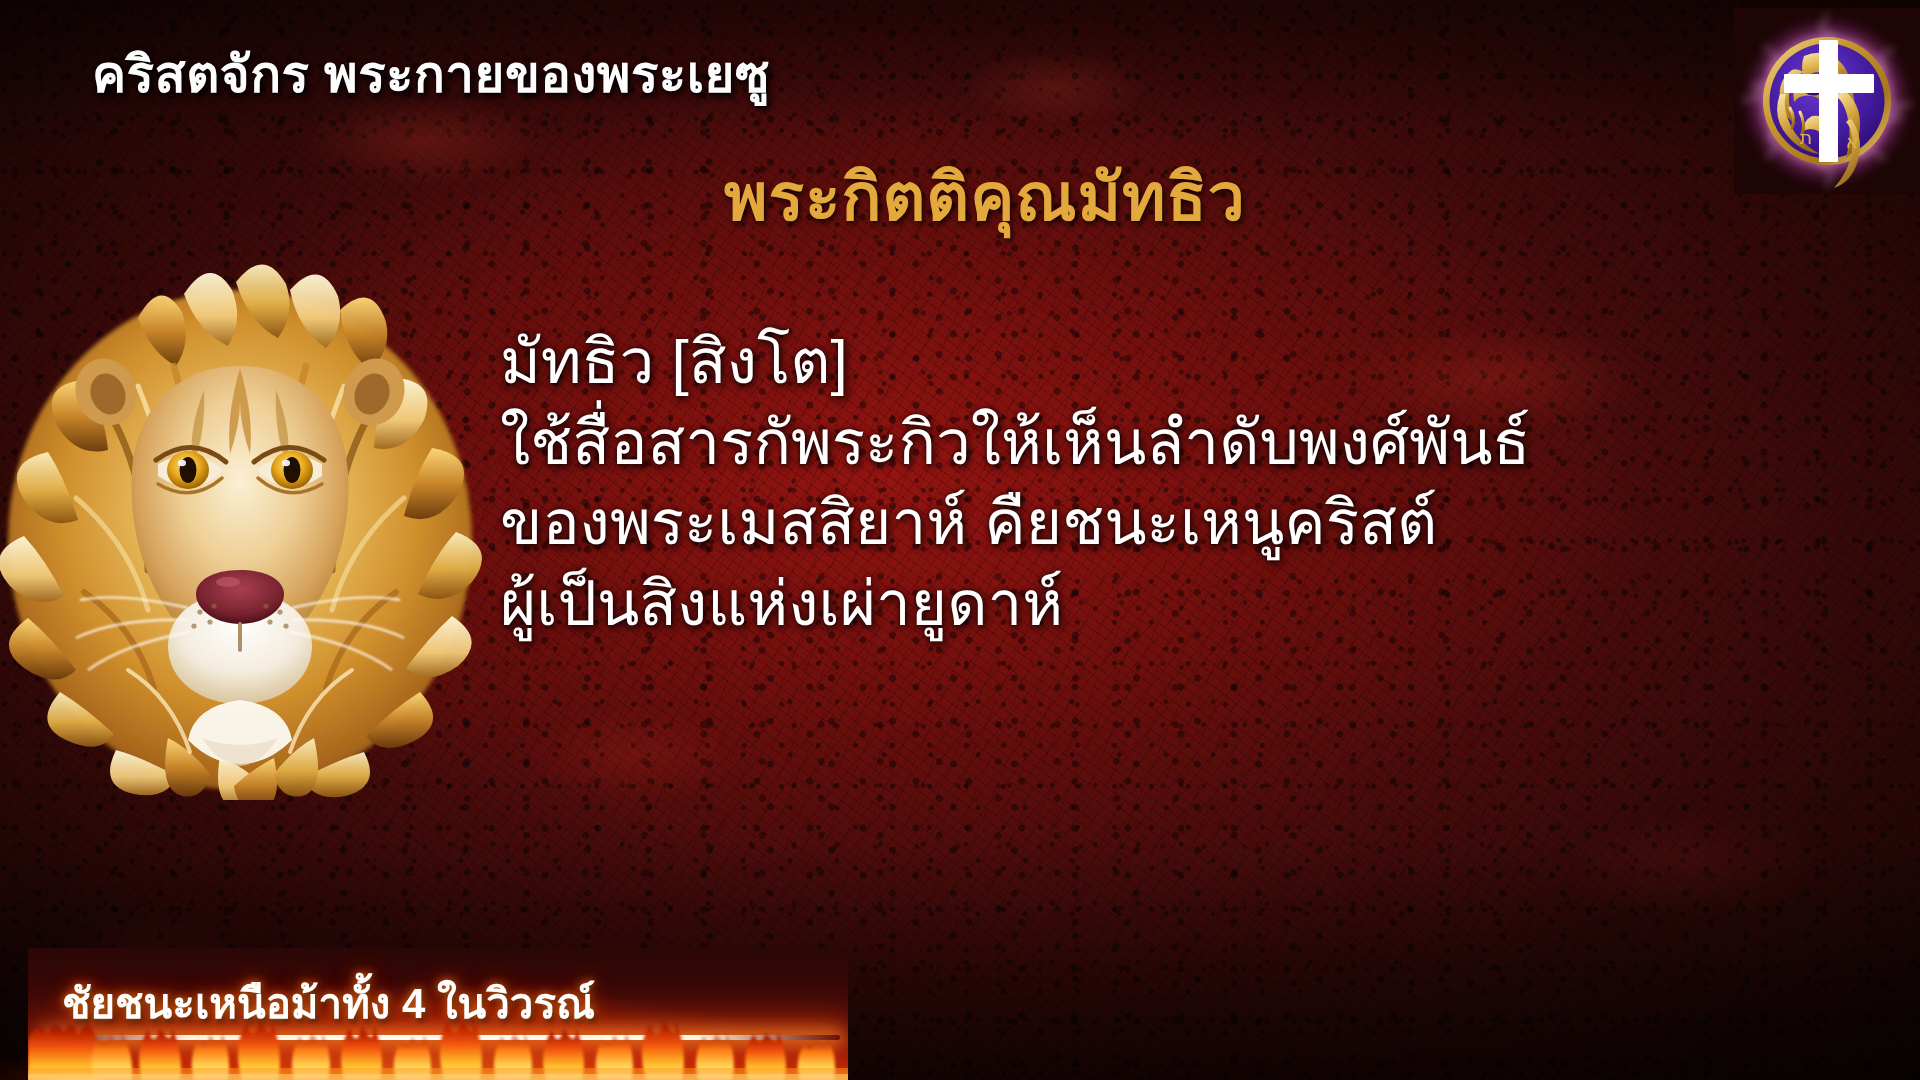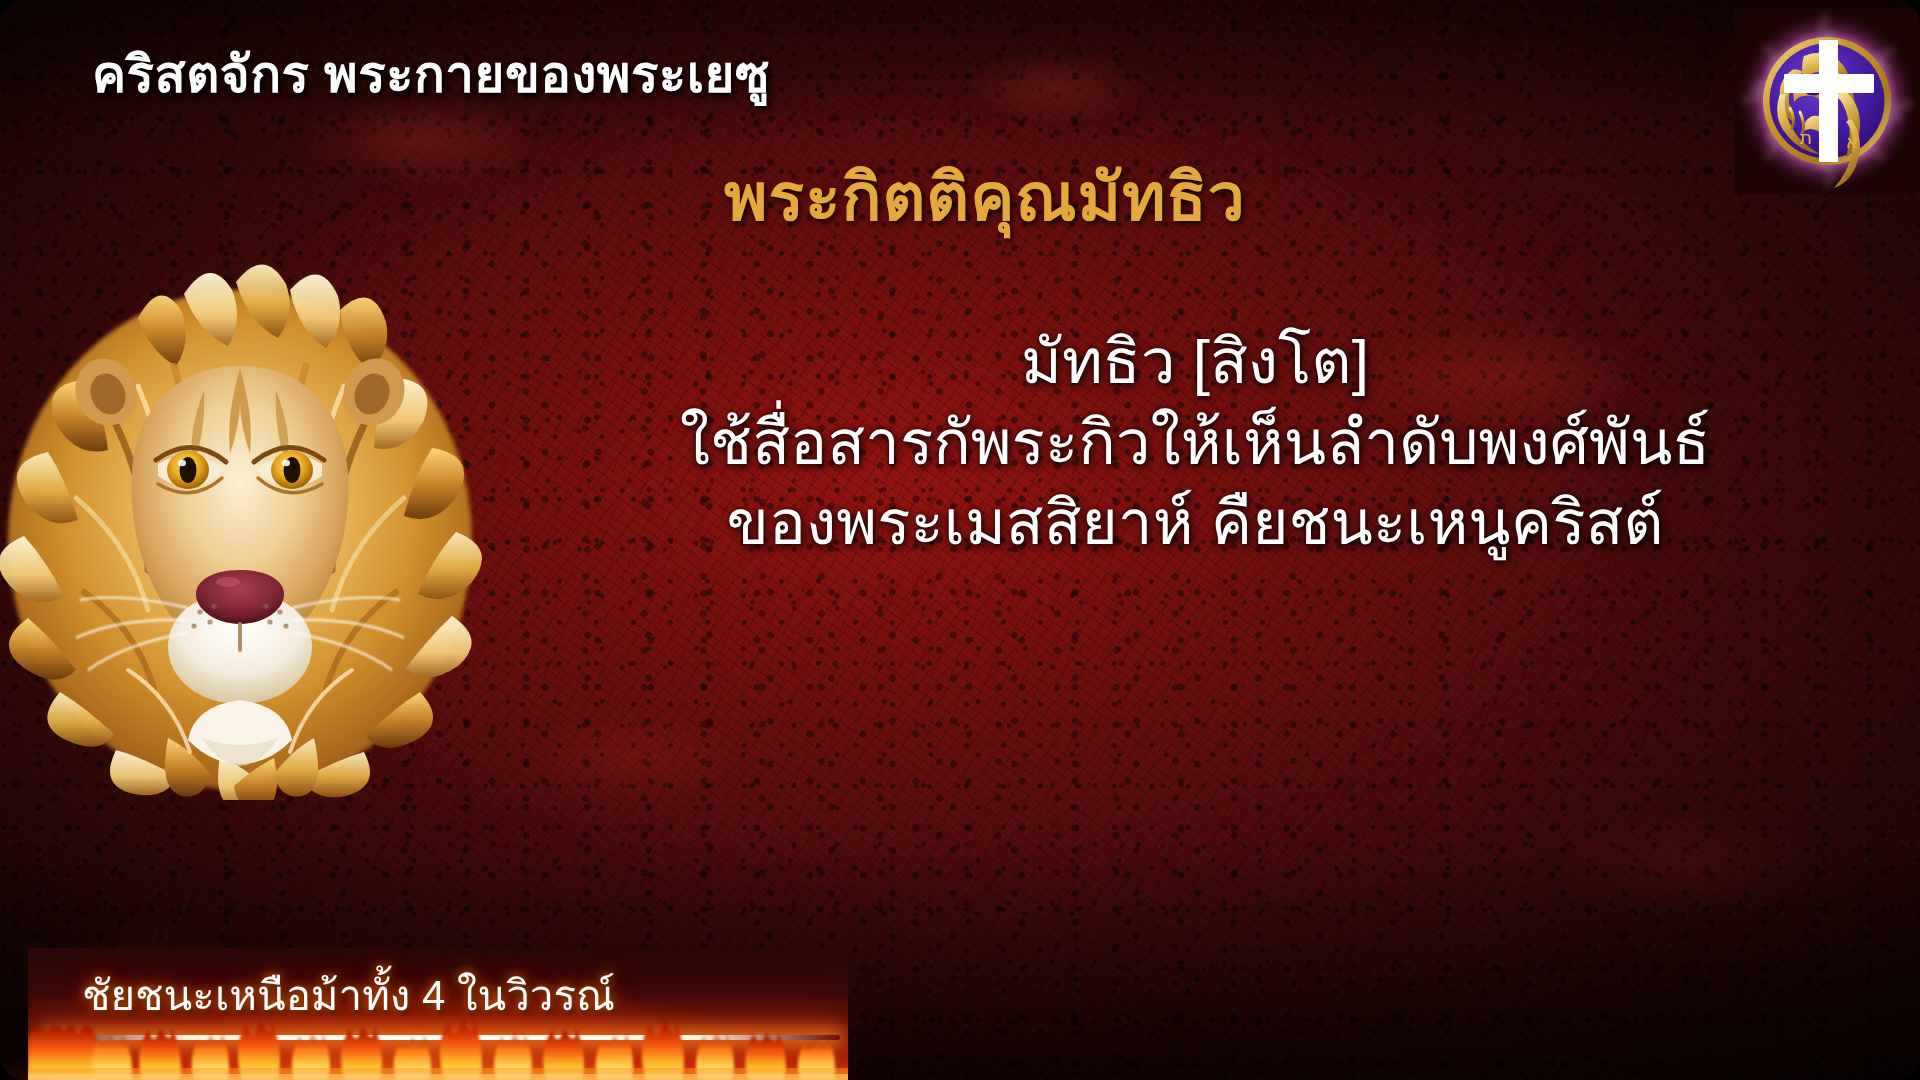--- a/index.html
+++ b/index.html
@@ -4,21 +4,20 @@
 <style>
   * { margin:0; padding:0; box-sizing:border-box; }
   html,body { width:1920px; height:1080px; overflow:hidden; background:#000; }
   body { font-family:"Liberation Sans","DejaVu Sans",sans-serif; }
 
   #slide {
     position:relative; width:1920px; height:1080px; overflow:hidden;
     background:
       radial-gradient(ellipse 60% 55% at 46% 44%, rgba(150,20,16,0.92) 0%, rgba(110,14,12,0.75) 38%, rgba(60,8,8,0.55) 66%, rgba(20,4,4,0.35) 100%),
       radial-gradient(ellipse 120% 100% at 50% 50%, #7c1411 0%, #59100e 34%, #360a09 62%, #150404 88%, #080202 100%);
-    border-radius: 24px;
   }
   
   #tex1, #tex2, #tex3, #vignette {
     position:absolute; inset:0; pointer-events:none;
   }
   #tex1 {
     background-image:
       radial-gradient(circle at 12% 18%, rgba(0,0,0,.55) 0 2px, transparent 3px),
       radial-gradient(circle at 28% 62%, rgba(0,0,0,.5) 0 3px, transparent 4px),
       radial-gradient(circle at 47% 31%, rgba(0,0,0,.45) 0 2px, transparent 3px),
@@ -68,21 +67,21 @@
     position:absolute; left:0; right:0; top:144px; text-align:center;
     padding-left:50px;
     font-size:66px; font-weight:bold; color:#e3a93c; letter-spacing:1px;
     text-shadow: 2px 3px 6px rgba(0,0,0,.8);
     white-space:nowrap;
   }
 
   
   #body-block {
     position:absolute; left:500px; right:30px; top:322px;
-    text-align:center; color:#ffffff;
+    text-align:left; color:#ffffff;
   }
   #body-block .line {
     font-size:62px; line-height:1.30; font-weight:400; white-space:nowrap;
     text-shadow: 2px 3px 8px rgba(0,0,0,.9), 0 0 4px rgba(0,0,0,.6);
   }
 
   
   #lion {
     position:absolute; left:-12px; top:240px; width:510px; height:560px;
   }
@@ -104,24 +103,23 @@
       linear-gradient(to bottom, #2a0705 0%, #3b0908 38%, #5b0c07 62%, #8d1404 80%, #c22a06 92%, #f06a12 100%);
   }
   #bottom-banner .glowline {
     position:absolute; left:16px; right:8px; bottom:40px; height:5px;
     background:linear-gradient(to right, rgba(255,230,190,0) 0%, #fff6e0 18%, #ffffff 50%, #fff6e0 82%, rgba(255,230,190,0) 100%);
     box-shadow:0 0 18px 5px rgba(255,140,40,.85), 0 0 40px 12px rgba(255,70,10,.55);
     border-radius:3px;
   }
   #bottom-banner .flames { position:absolute; left:0; right:0; bottom:0; height:86px; }
   #banner-text {
-    position:absolute; left:34px; top:14px;
-    font-size:42px; font-weight:normal; color:#ffffff; white-space:nowrap;
+    position:absolute; left:34px; top:22px;
+    font-size:42px; font-weight:bold; color:#ffffff; white-space:nowrap;
     text-shadow: 0 0 10px rgba(255,120,20,.95), 2px 3px 6px rgba(0,0,0,.9), 0 0 22px rgba(255,60,0,.7);
-    margin-left: 20px;
   }
   #banner-outerglow {
     position:absolute; left:0; bottom:0; width:880px; height:40px;
     background:radial-gradient(ellipse 60% 160% at 42% 110%, rgba(255,120,20,.55), rgba(255,40,0,.22) 50%, transparent 80%);
     pointer-events:none;
   }
 </style>
 </head>
 <body>
 
@@ -133,20 +131,21 @@
   <div id="vignette"></div>
 
   <div id="header-title">คริสตจักร พระกายของพระเยซู</div>
 
   <div id="gold-title">พระกิตติคุณมัทธิว</div>
 
   <div id="body-block">
     <div class="line">มัทธิว [สิงโต]</div>
     <div class="line">ใช้สื่อสารกัพระกิวให้เห็นลำดับพงศ์พันธ์</div>
     <div class="line">ของพระเมสสิยาห์ คืยชนะเหนูคริสต์</div>
+    <div class="line">ผู้เป็นสิงแห่งเผ่ายูดาห์</div>
   </div>
 
   <div id="lion">
     <svg viewBox="0 0 510 560" width="510" height="560" aria-hidden="true">
       <defs>
         <radialGradient id="maneG" cx="50%" cy="44%" r="62%">
           <stop offset="0%" stop-color="#f7dfa0"></stop>
           <stop offset="32%" stop-color="#e8b95c"></stop>
           <stop offset="62%" stop-color="#cf8f2c"></stop>
           <stop offset="86%" stop-color="#a8671c"></stop>

